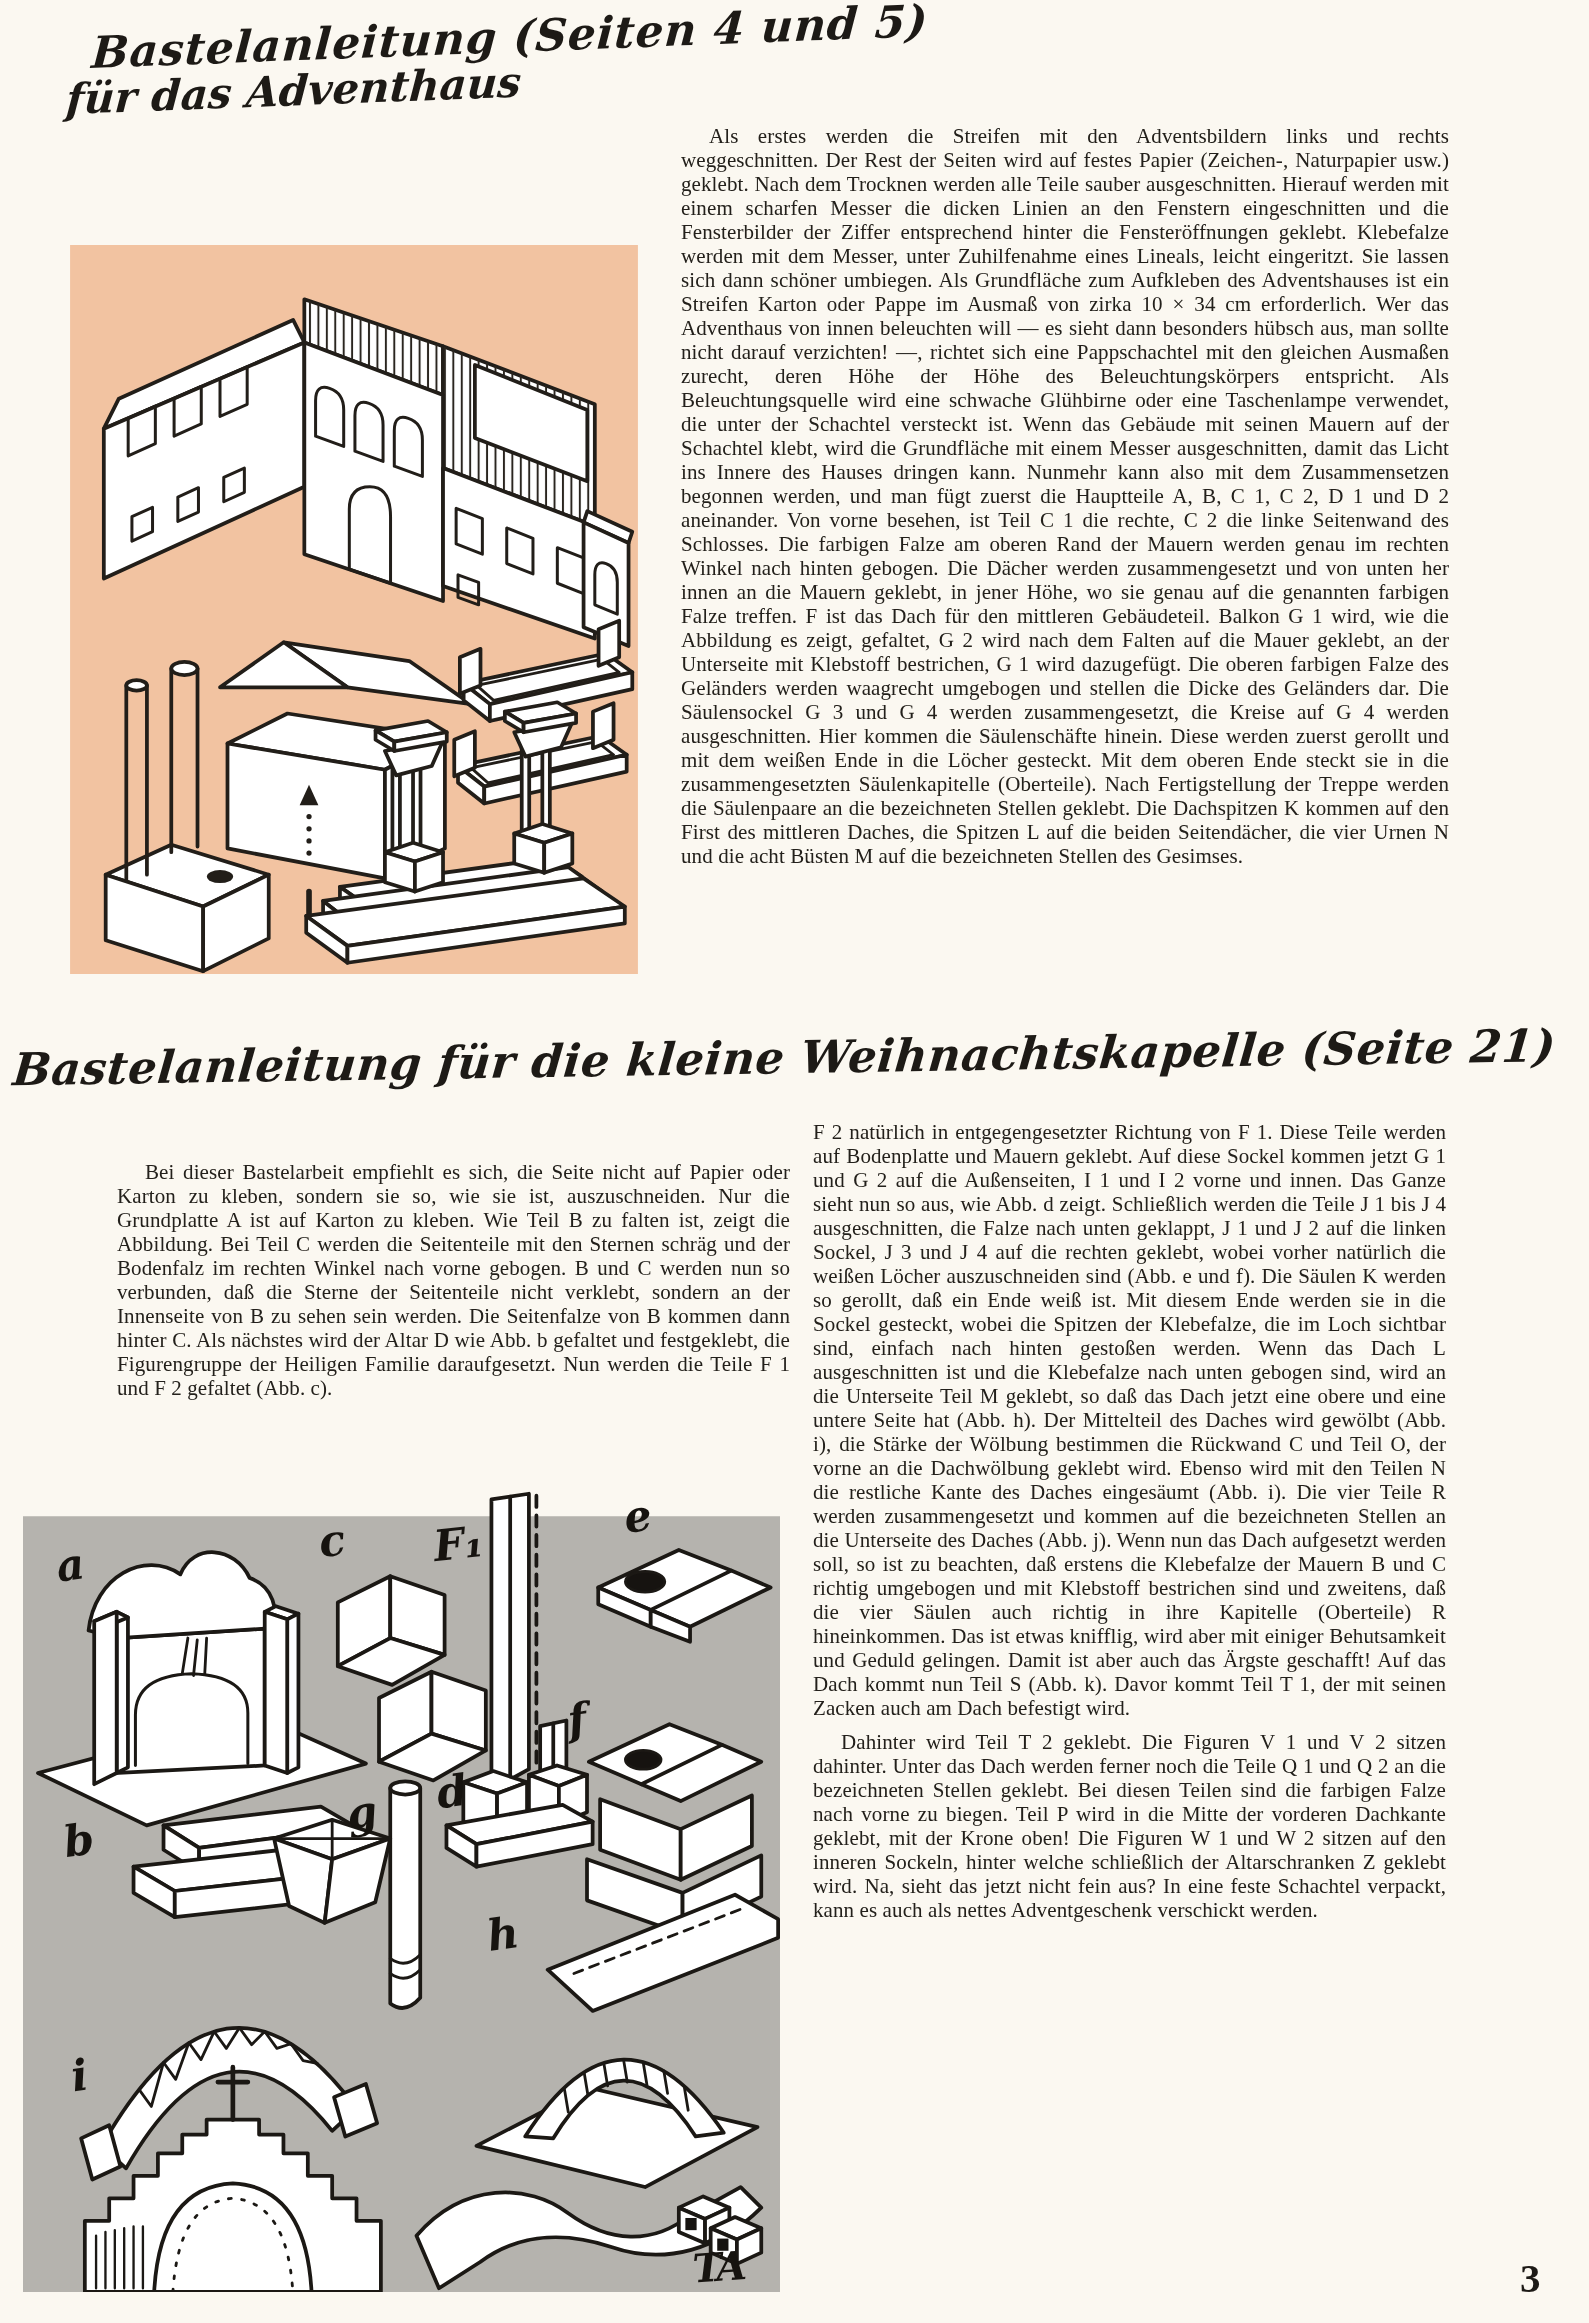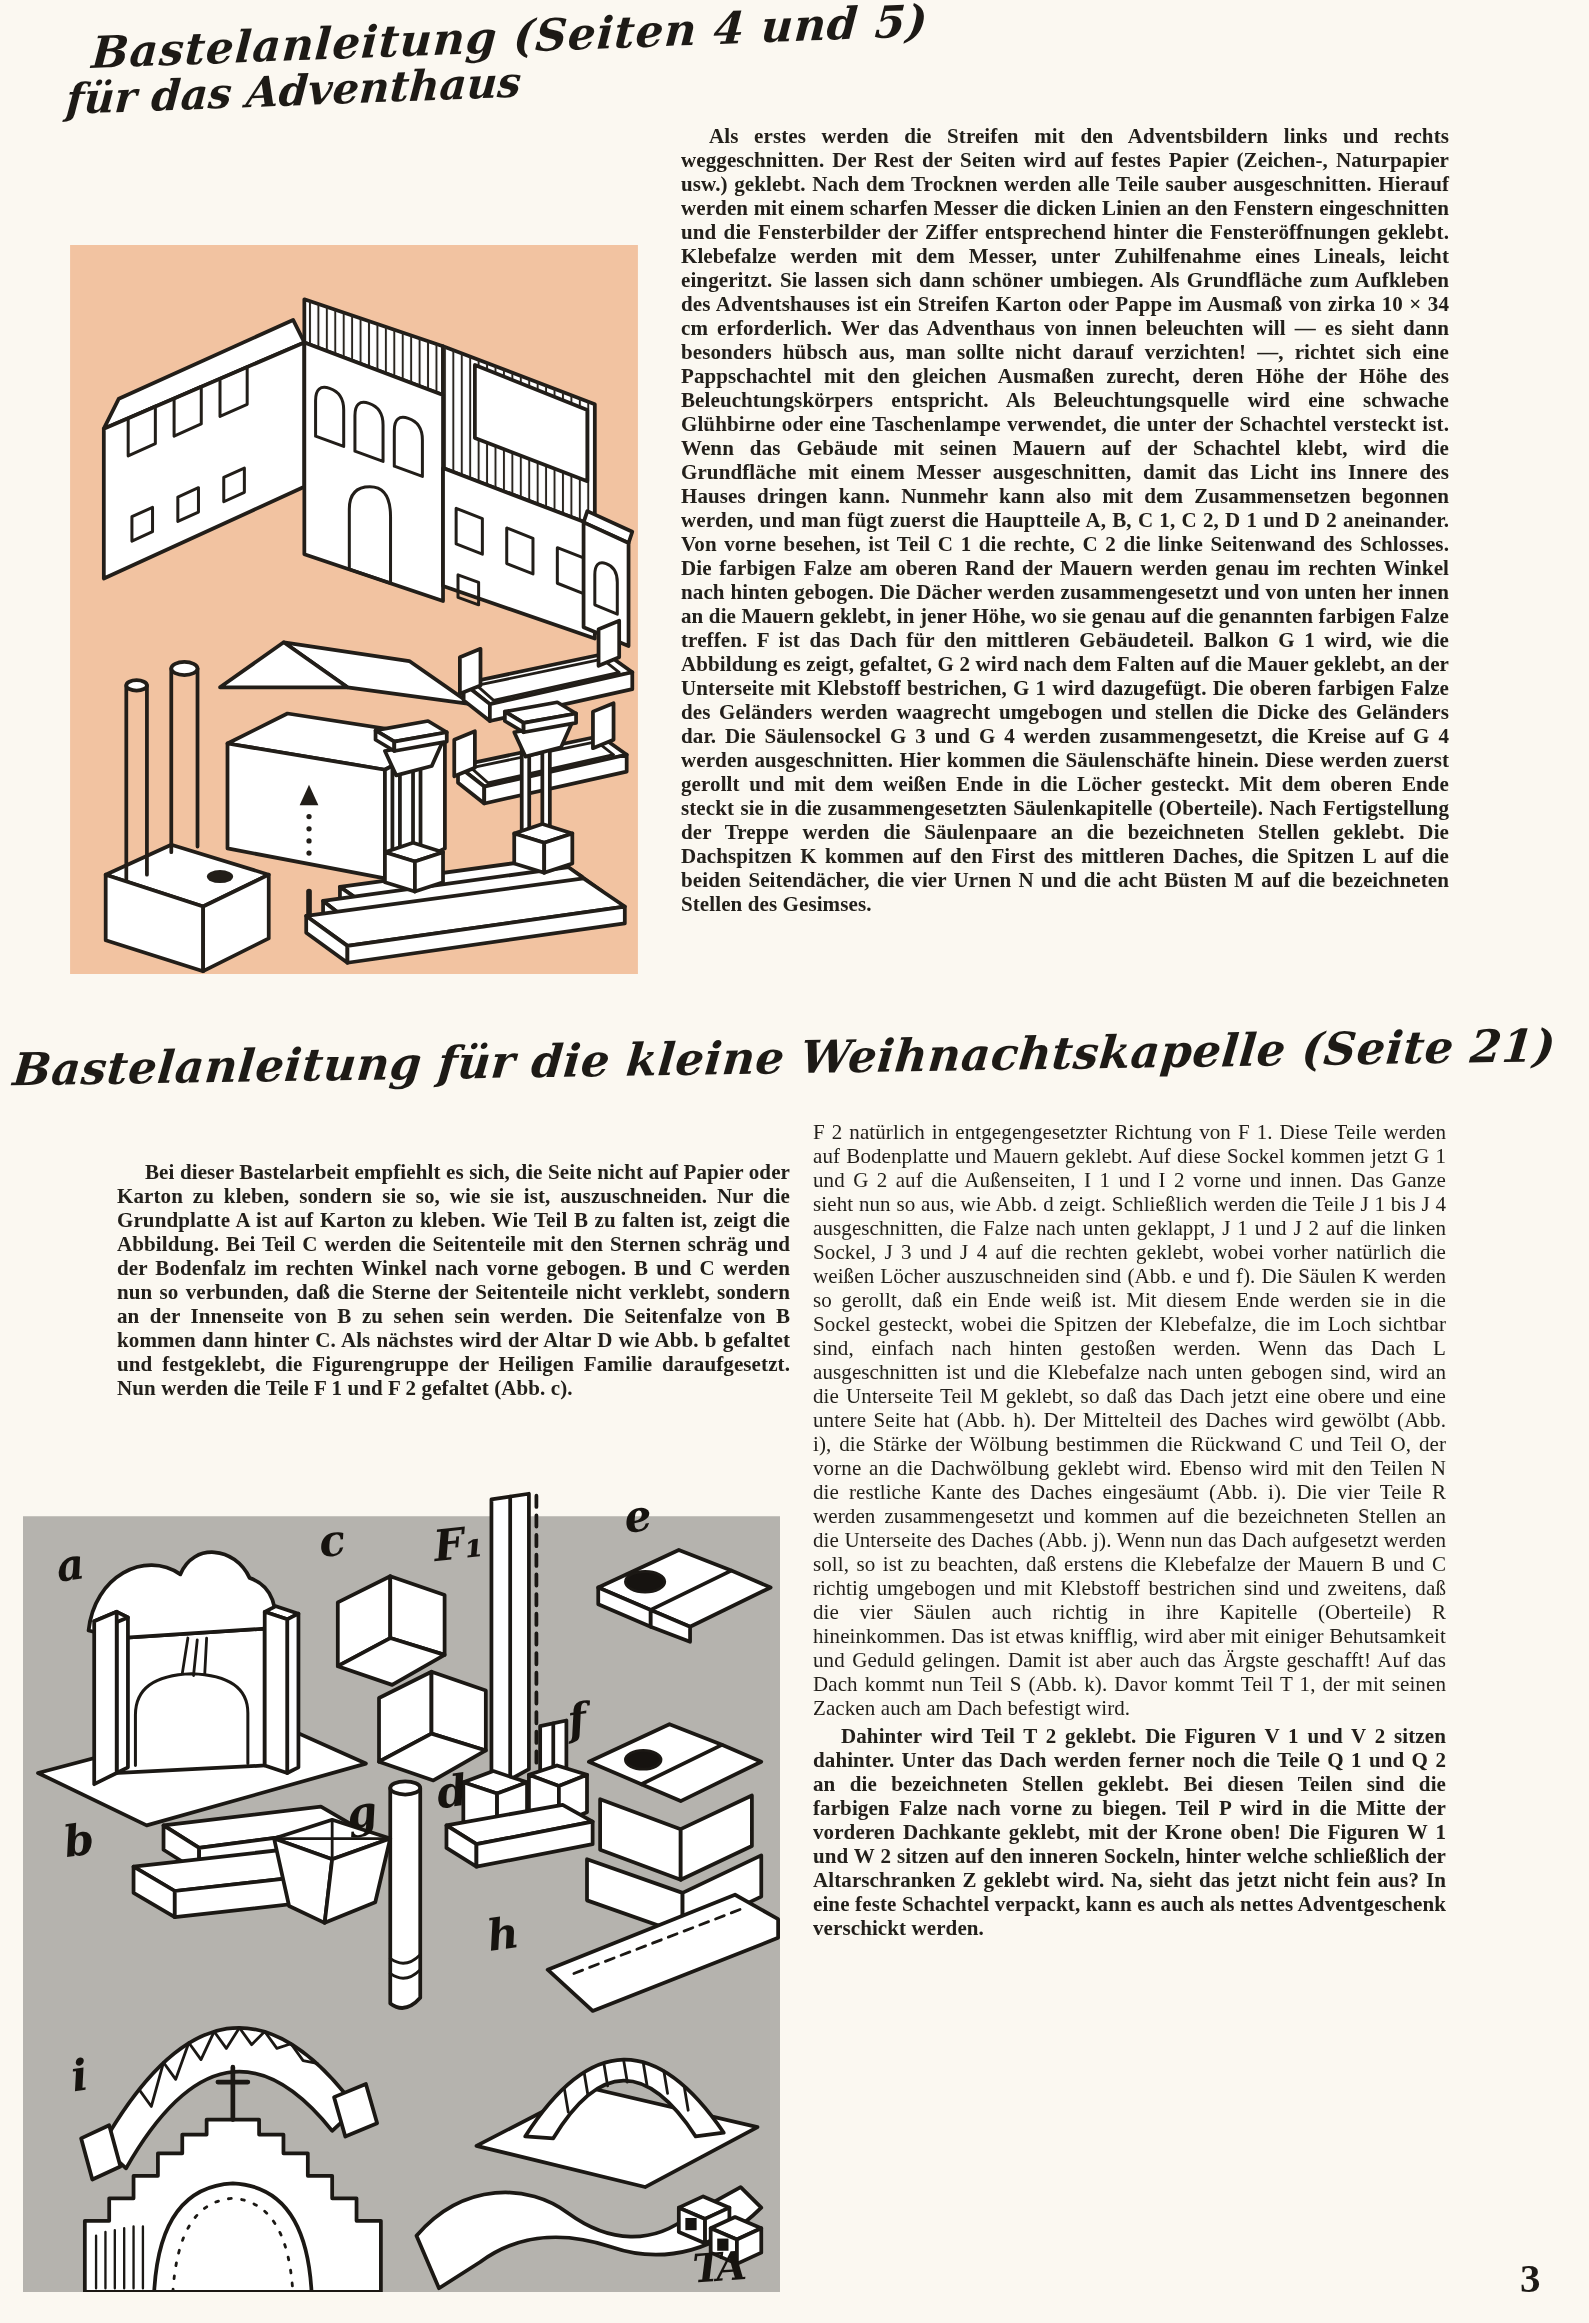--- a/index.html
+++ b/index.html
@@ -23,22 +23,22 @@
     position:absolute; left:13px; top:1031px; width:1572px;
     font-size:45px; letter-spacing:0.5px;
     transform:rotate(-0.9deg) skewX(-6deg);
   }
   
   .bodycol {
     position:absolute; text-align:justify;
     font-size:21px; line-height:24px; letter-spacing:0.1px;
     color:#23201b;
   }
-  .bodycol p.indent { text-indent:28px;font-weight:bold; }
-  .bodycol p + p { margin-top:4px; }
+  .bodycol p.indent { text-indent:28px; }
+  .bodycol p + p { margin-top:10px; }
   .s1  { left:681px; top:124px;  width:768px; }
   .s2l { left:117px; top:1160px; width:673px; }
   .s2r { left:813px; top:1120px; width:633px; }
   
   .illus { position:absolute; line-height:0; }
   .illus svg { display:block; }
   .illus-advent { left:70px;  top:245px;  width:568px; height:729px; }
   .illus-chapel { left:22.5px;  top:1490px; width:757px; height:802px; }
   .page-number {
     position:absolute; left:1520px; top:2254px;

